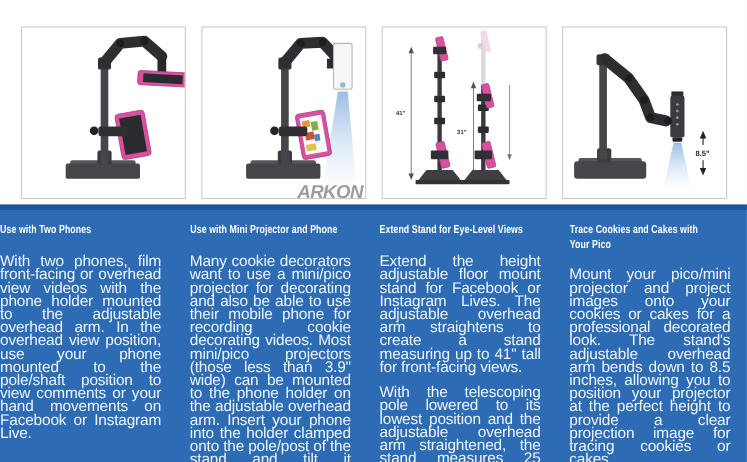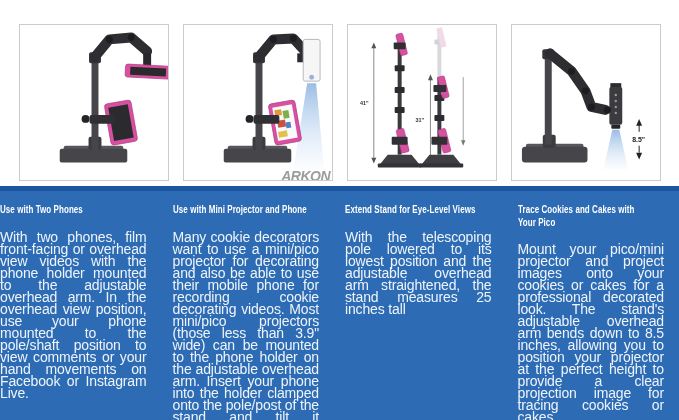--- a/index.html
+++ b/index.html
@@ -13,21 +13,21 @@
     position:absolute; top:24px; left:19px; right:18px; height:157px;
     display:flex; justify-content:space-between;
   }
   .card {
     width:150px; height:157px; background:#ffffff;
     border:1px solid #cbcbcb; position:relative; overflow:hidden;
   }
   .card svg { display:block; width:148px; height:155px; }
   .watermark {
     position:absolute; right:2px; bottom:-3px;
-    font-size:14px; font-weight:bold; font-style:italic;
+    font-size:17px; font-weight:bold; font-style:italic;
     color:#9c9c9c; letter-spacing:-0.5px; line-height:1;
   }
   .dim-label { font-family:"Liberation Sans", sans-serif; font-weight:bold; }
   
   .info {
     position:absolute; top:186px; left:0; right:0; bottom:0;
     background:#2d6cb4;
   }
   .band { height:5px; background:#1d55a0; }
   .cols {
@@ -234,20 +234,21 @@
         <p>With two phones, film front-facing or overhead view videos with the phone holder mounted to the adjustable overhead arm. In the overhead view position, use your phone mounted to the pole/shaft position to view comments or your hand movements on Facebook or Instagram Live.</p>
       </div>
 
       <div class="col">
         <h3>Use with Mini Projector and Phone</h3>
         <p>Many cookie decorators want to use a mini/pico projector for decorating and also be able to use their mobile phone for recording cookie decorating videos. Most mini/pico projectors (those less than 3.9" wide) can be mounted to the phone holder on the adjustable overhead arm. Insert your phone into the holder clamped onto the pole/post of the stand and tilt it downward to capture the action.</p>
       </div>
 
       <div class="col">
         <h3>Extend Stand for Eye-Level Views</h3>
+        <p>Extend the height adjustable floor mount stand for Facebook or Instagram Lives. The adjustable overhead arm straightens to create a stand measuring up to 41" tall for front-facing views.</p>
         <p>With the telescoping pole lowered to its lowest position and the adjustable overhead arm straightened, the stand measures 25 inches tall</p>
       </div>
 
       <div class="col">
         <h3>Trace Cookies and Cakes with
 Your Pico</h3>
         <p>Mount your pico/mini projector and project images onto your cookies or cakes for a professional decorated look. The stand's adjustable overhead arm bends down to 8.5 inches, allowing you to position your projector at the perfect height to provide a clear projection image for tracing cookies or cakes.</p>
       </div>
 
     </div>

